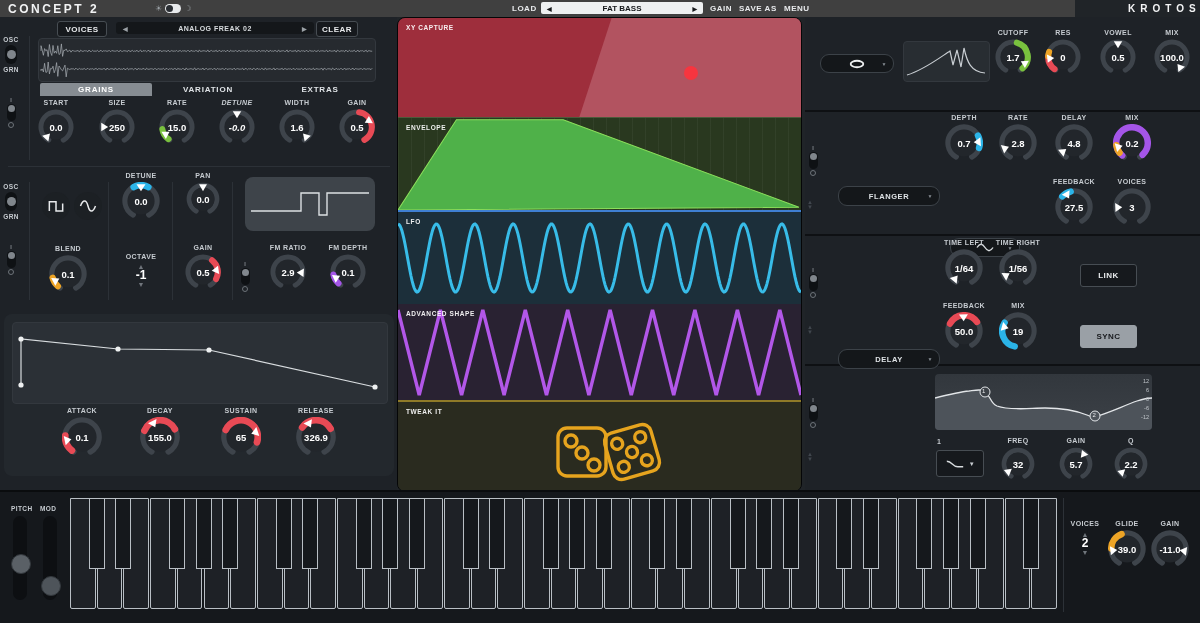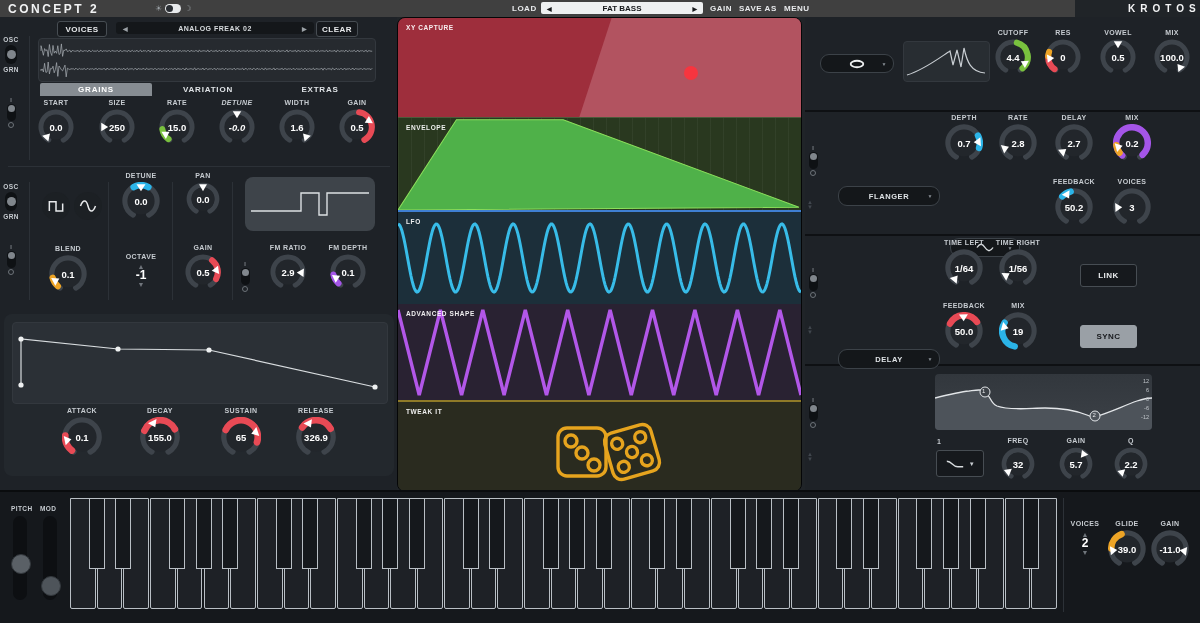--- a/index.html
+++ b/index.html
@@ -452,21 +452,21 @@
 </div>
 <div class="kgroup" style="left:986px;top:29px;width:54px;">
   <span class="lbl">CUTOFF</span>
   <div class="knob" style="width:36px;height:36px;">
       <svg viewBox="0 0 36 36">
         <path d="M10.60,30.82 A14.8,14.8 0 1 1 25.40,30.82" fill="none" stroke="#3e444b" stroke-width="5.3999999999999995" stroke-linecap="round"></path>
         <circle cx="18" cy="18" r="12.600000000000001" fill="#22262b"></circle>
         <path d="M21.83,3.70 A14.8,14.8 0 0 1 27.51,29.34" fill="none" stroke="#79c13e" stroke-width="6.12" stroke-linecap="round"></path>
         <polygon points="25.769938817158557,22.13134975251584 33.88223205599934,21.666702185805 29.92106533639248,29.116573269018726" fill="#fff"></polygon>
       </svg>
-    <span class="kval">4.4</span>
+    <span class="kval">1.7</span>
     </div>
 </div>
 <div class="kgroup" style="left:1036px;top:29px;width:54px;">
   <span class="lbl">RES</span>
   <div class="knob" style="width:36px;height:36px;">
       <svg viewBox="0 0 36 36">
         <path d="M10.60,30.82 A14.8,14.8 0 1 1 25.40,30.82" fill="none" stroke="#3e444b" stroke-width="5.3999999999999995" stroke-linecap="round"></path>
         <circle cx="18" cy="18" r="12.600000000000001" fill="#22262b"></circle>
         <path d="M9.51,30.12 A14.8,14.8 0 0 1 3.21,17.48" fill="none" stroke="#e84a55" stroke-width="6.12" stroke-linecap="round"></path>
         <path d="M3.21,17.48 A14.8,14.8 0 0 1 4.09,12.94" fill="none" stroke="#eda426" stroke-width="6.12" stroke-linecap="round"></path>
@@ -543,21 +543,21 @@
     </div>
 </div>
 <div class="kgroup" style="left:1047px;top:114px;width:54px;">
   <span class="lbl">DELAY</span>
   <div class="knob" style="width:38px;height:38px;">
       <svg viewBox="0 0 38 38">
         <path d="M11.10,32.68 A15.8,15.8 0 1 1 26.90,32.68" fill="none" stroke="#3e444b" stroke-width="5.7" stroke-linecap="round"></path>
         <circle cx="19" cy="19" r="13.600000000000001" fill="#22262b"></circle>
         <polygon points="11.27749461465412,25.033482458191447 8.588600099469565,32.816394323818166 3.075266035272781,25.75964852286443" fill="#fff"></polygon>
       </svg>
-    <span class="kval">2.7</span>
+    <span class="kval">4.8</span>
     </div>
 </div>
 <div class="kgroup" style="left:1105px;top:114px;width:54px;">
   <span class="lbl">MIX</span>
   <div class="knob" style="width:38px;height:38px;">
       <svg viewBox="0 0 38 38">
         <path d="M11.10,32.68 A15.8,15.8 0 1 1 26.90,32.68" fill="none" stroke="#3e444b" stroke-width="5.7" stroke-linecap="round"></path>
         <circle cx="19" cy="19" r="13.600000000000001" fill="#22262b"></circle>
         <path d="M9.27,31.45 A15.8,15.8 0 1 1 29.57,30.74" fill="none" stroke="#a455e8" stroke-width="6.460000000000001" stroke-linecap="round"></path>
         <path d="M6.55,28.73 A15.8,15.8 0 0 1 3.35,21.20" fill="none" stroke="#eda426" stroke-width="6.460000000000001" stroke-linecap="round"></path>
@@ -568,21 +568,21 @@
 </div>
 <div class="kgroup" style="left:1047px;top:178px;width:54px;">
   <span class="lbl">FEEDBACK</span>
   <div class="knob" style="width:38px;height:38px;">
       <svg viewBox="0 0 38 38">
         <path d="M11.10,32.68 A15.8,15.8 0 1 1 26.90,32.68" fill="none" stroke="#3e444b" stroke-width="5.7" stroke-linecap="round"></path>
         <circle cx="19" cy="19" r="13.600000000000001" fill="#22262b"></circle>
         <path d="M7.26,8.43 A15.8,15.8 0 0 1 15.71,3.55" fill="none" stroke="#2bb4e8" stroke-width="6.460000000000001" stroke-linecap="round"></path>
         <polygon points="14.100000000000001,10.5129510429125 6.767052685472729,6.767052685472727 14.522430519726388,2.2894832051991187" fill="#fff"></polygon>
       </svg>
-    <span class="kval">50.2</span>
+    <span class="kval">27.5</span>
     </div>
 </div>
 <div class="kgroup" style="left:1105px;top:178px;width:54px;">
   <span class="lbl">VOICES</span>
   <div class="knob" style="width:38px;height:38px;">
       <svg viewBox="0 0 38 38">
         <path d="M11.10,32.68 A15.8,15.8 0 1 1 26.90,32.68" fill="none" stroke="#3e444b" stroke-width="5.7" stroke-linecap="round"></path>
         <circle cx="19" cy="19" r="13.600000000000001" fill="#22262b"></circle>
         <polygon points="9.205969895212862,19.34201506768451 2.4559277218394833,24.05803049170334 2.143397879215428,15.10834675985114" fill="#fff"></polygon>
       </svg>

